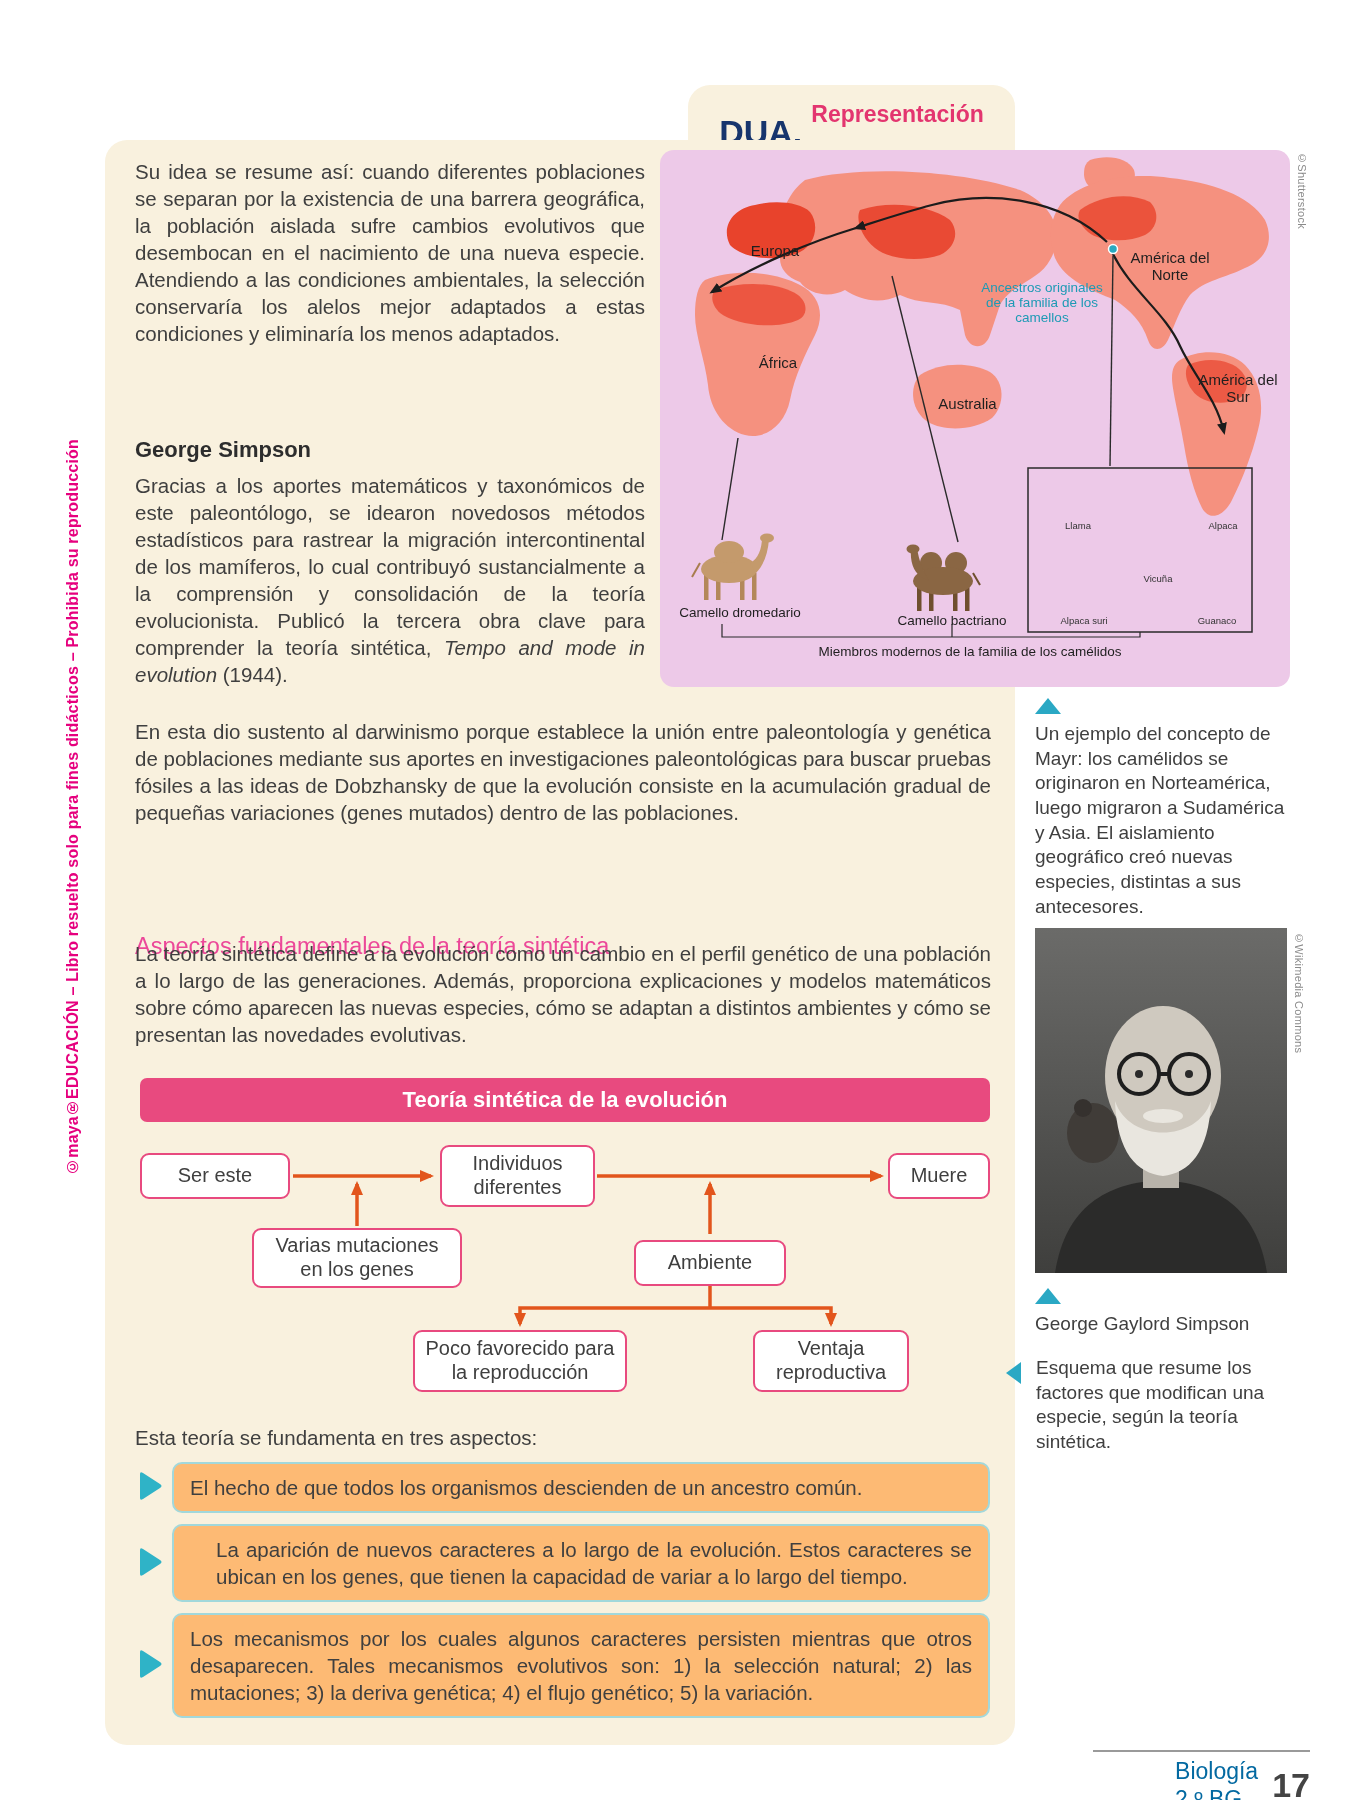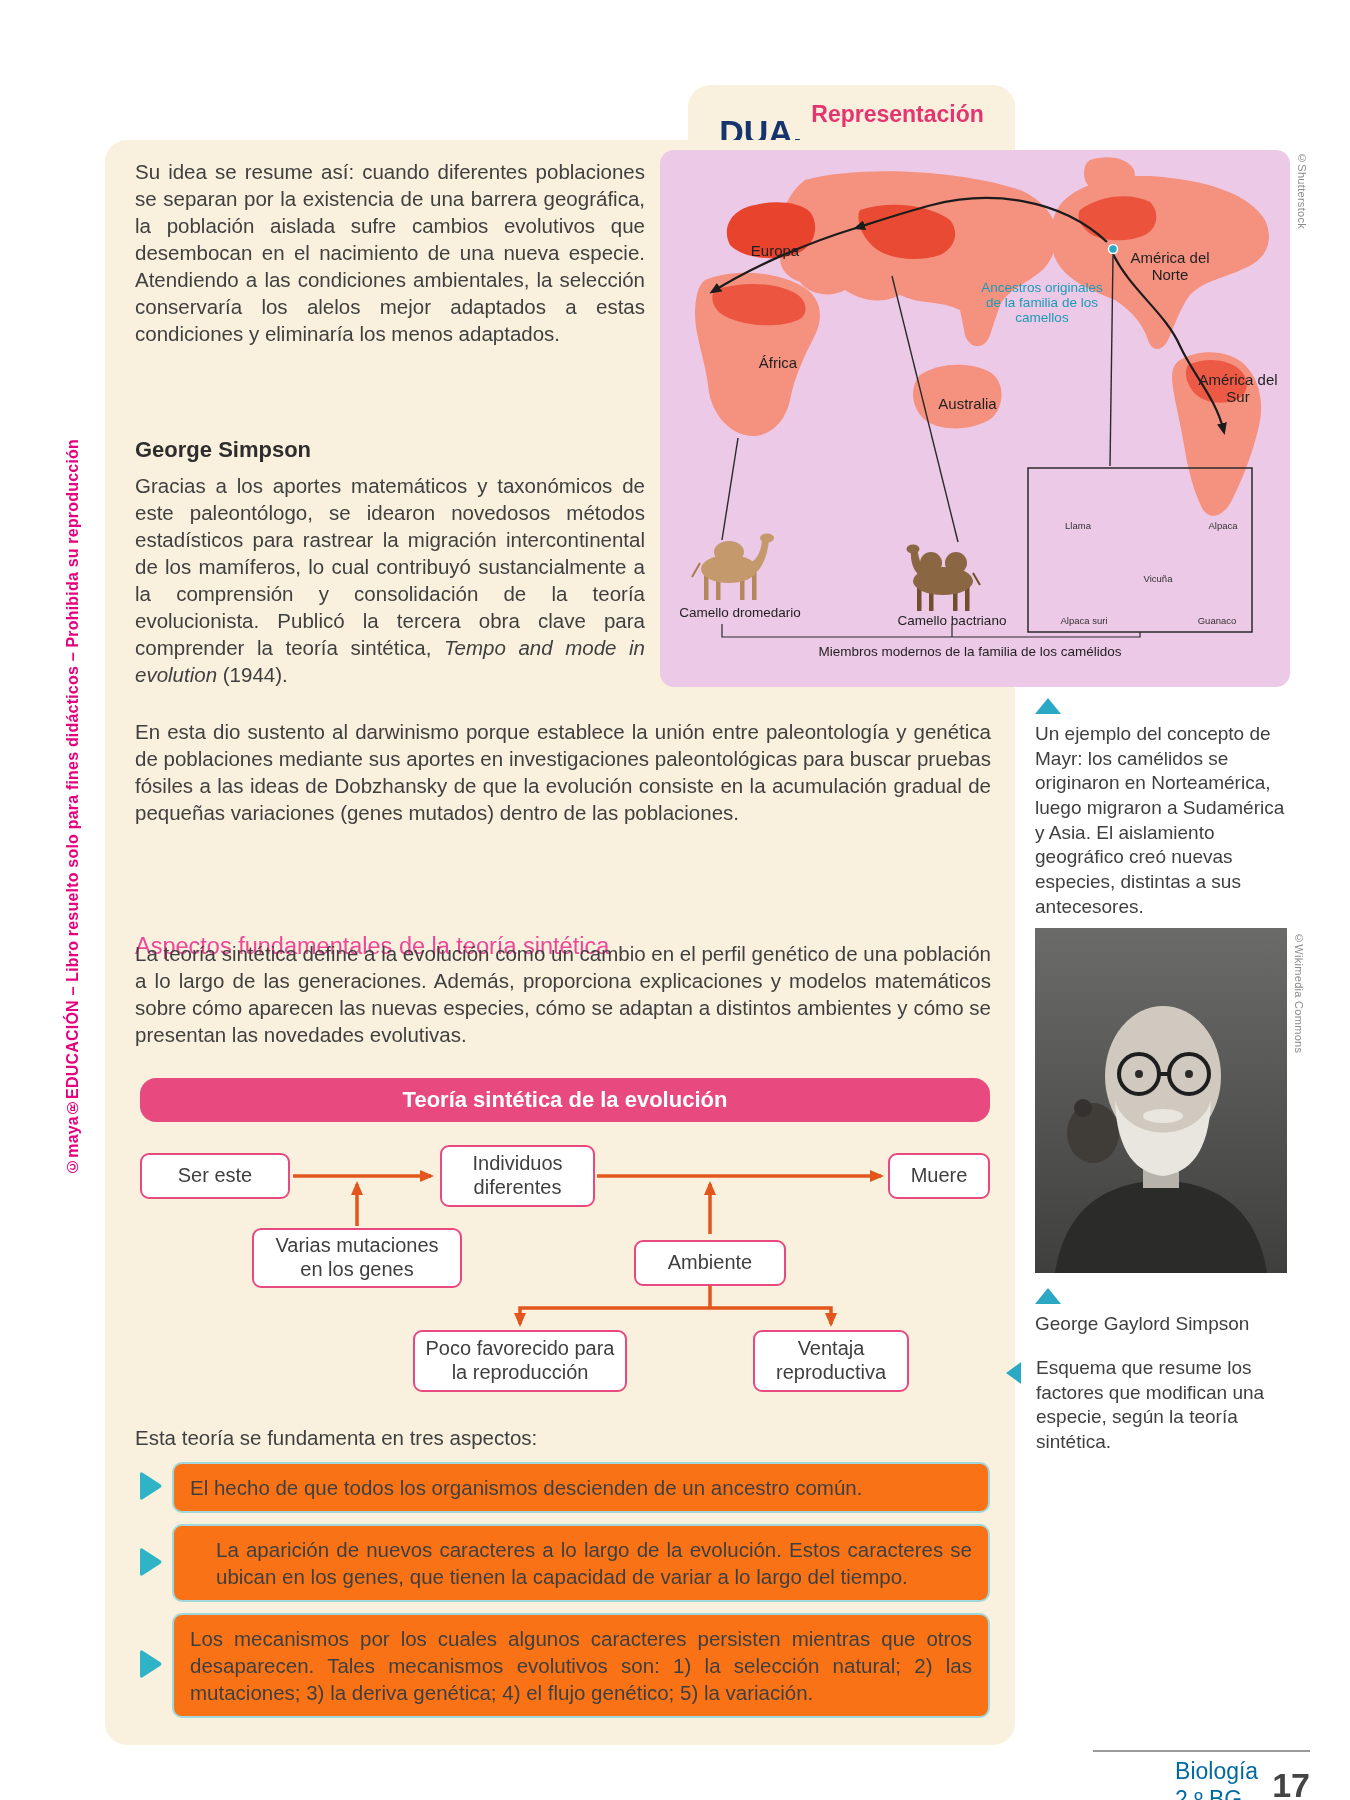--- a/index.html
+++ b/index.html
@@ -16,28 +16,28 @@
 
   .side-text { position:absolute; left:64px; top:415px; height:760px;
                writing-mode:vertical-rl; transform:rotate(180deg);
                color:#e6007e; font-size:16px; font-weight:bold; white-space:nowrap; letter-spacing:.2px; }
 
   .bodytext { position:absolute; font-size:20.5px; line-height:27px; color:#3f3f3f; text-align:justify; }
   .subhead  { position:absolute; font-size:22px; font-weight:bold; color:#2d2d2d; }
   .pinkhead { position:absolute; font-size:23.5px; font-weight:normal; color:#ec4899;margin-top:35px; }
 
   .banner { position:absolute; left:140px; top:1078px; width:850px; height:44px;
-            background:#e84a7f; border-radius:16px; color:#fff; font-weight:bold; font-size:22px;
+            background:#e84a7f; border-radius:7px; color:#fff; font-weight:bold; font-size:22px;
             display:flex; align-items:center; justify-content:center; }
   .dbox { position:absolute; background:#fff; border:2.5px solid #e84a7f; border-radius:9px;
           display:flex; align-items:center; justify-content:center; text-align:center;
           font-size:20px; color:#3f3f3f; line-height:1.18; padding:3px 8px; }
   .arrows { position:absolute; left:105px; top:1122px; }
 
-  .callout { position:absolute; left:172px; width:818px; background:#f97316;
+  .callout { position:absolute; left:172px; width:818px; background:#fdba74;
              border:2px solid #a2d8db; border-radius:10px; padding:10px 16px;
              font-size:20.5px; line-height:27px; color:#3f3f3f; text-align:justify; }
   .callout-icon { position:absolute; left:137px; }
 
   .map { position:absolute; left:660px; top:150px; width:630px; height:537px;
          background:#edc9e8; border-radius:14px; overflow:hidden; }
   .mlabel { position:absolute; transform:translateX(-50%); text-align:center;
             color:#1f1f1f; font-size:15px; line-height:1.12; }
   .mlabel.small { font-size:13.5px; }
   .mlabel.tiny  { font-size:9.5px; color:#333; }

